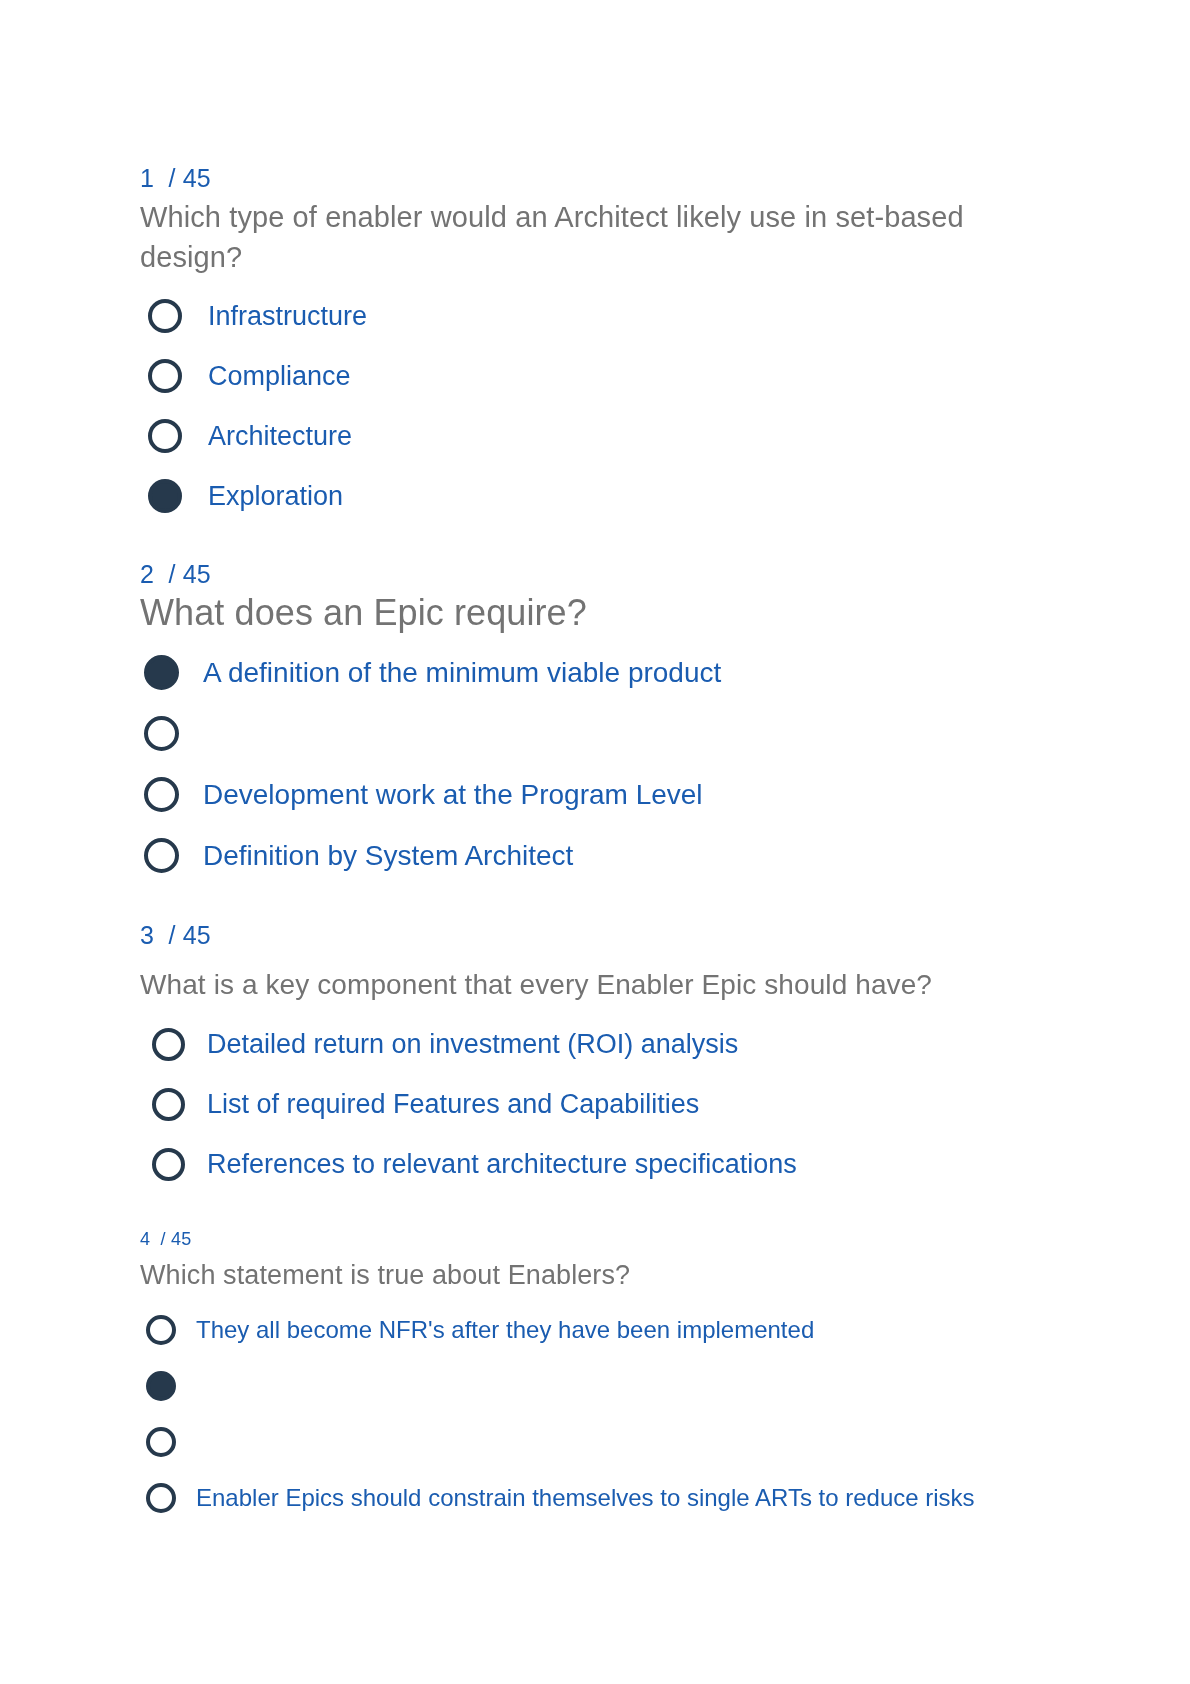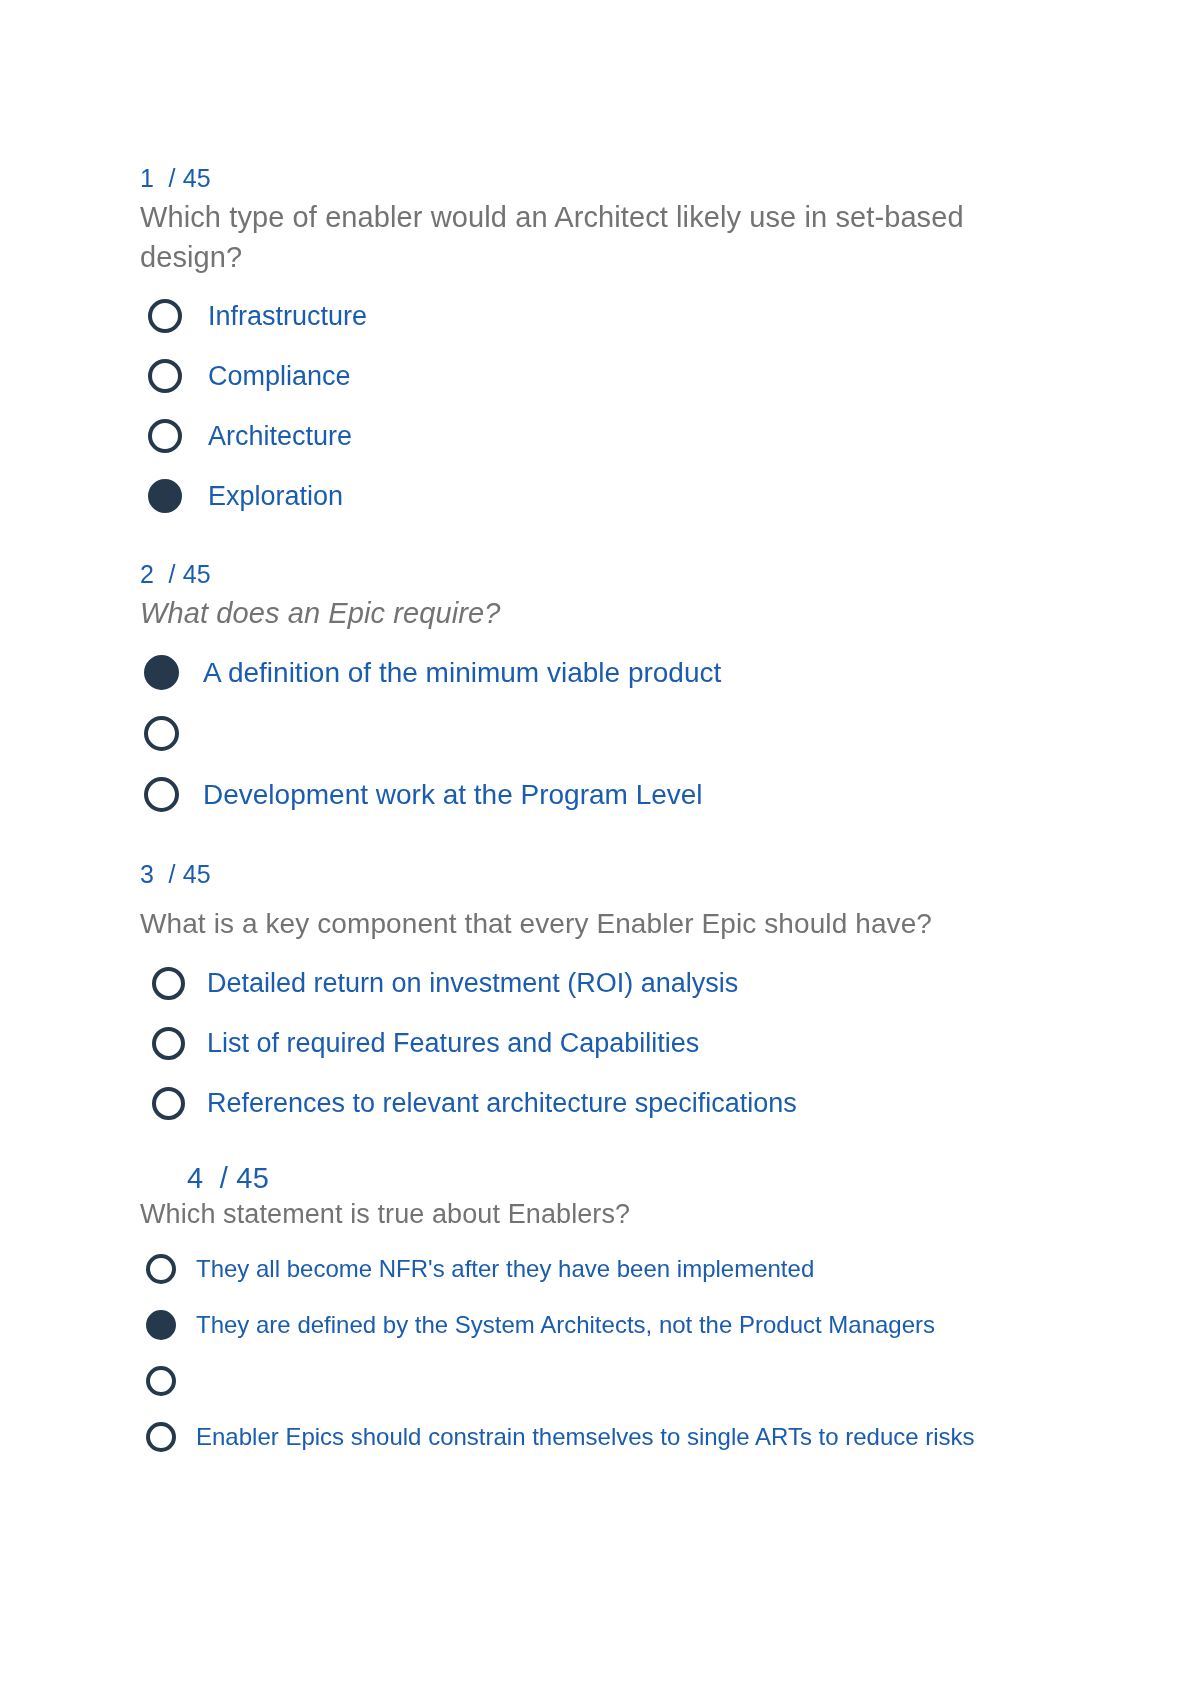--- a/index.html
+++ b/index.html
@@ -70,38 +70,38 @@
   .b1 .q-number { font-size: 25px; line-height: 36px; }
   .b1 .q-text   { font-size: 29px; line-height: 40px; margin-top: 1px; }
   .b1 .options  { margin-top: 7px; }
   .b1 .option   { height: 42px; }
   .b1 .radio    { width: 34px; height: 34px; border-width: 4px; margin-left: 8px; }
   .b1 .opt-label{ font-size: 27px; margin-left: 26px; }
 
   
   .b2 { margin-top: 39px; }
   .b2 .q-number { font-size: 25px; line-height: 36px; }
-  .b2 .q-text   { font-size: 29px; line-height: 40px; margin-top: 1px; font-style: italic; }
+  .b2 .q-text   { font-size: 36px; line-height: 40px; margin-top: 1px; }
   .b2 .options  { margin-top: 8px; }
   .b2 .option   { height: 43px; }
   .b2 .radio    { width: 35px; height: 35px; border-width: 4px; margin-left: 4px; }
   .b2 .opt-label{ font-size: 28px; margin-left: 24px; }
 
   
   .b3 { margin-top: 40px; }
   .b3 .q-number { font-size: 25px; line-height: 36px; }
   .b3 .q-text   { font-size: 28px; line-height: 40px; margin-top: 12px; }
   .b3 .options  { margin-top: 8px; }
   .b3 .option   { height: 42px; }
   .b3 .radio    { width: 33px; height: 33px; border-width: 4px; margin-left: 12px; }
   .b3 .opt-label{ font-size: 27px; margin-left: 22px; }
 
   
   .b4 { margin-top: 38px; }
-  .b4 .q-number { font-size: 29px; line-height: 33px; margin-left: 47px; }
+  .b4 .q-number { font-size: 18px; line-height: 33px; }
   .b4 .q-text   { font-size: 27px; line-height: 36px; margin-top: 1px; }
   .b4 .options  { margin-top: 6px; }
   .b4 .option   { height: 38px; }
   .b4 .radio    { width: 30px; height: 30px; border-width: 4px; margin-left: 6px; }
   .b4 .opt-label{ font-size: 24px; margin-left: 20px; }
 </style>
 </head>
 <body>
 
 <div id="page">
@@ -138,20 +138,24 @@
           <span class="radio selected"></span>
           <span class="opt-label">A definition of the minimum viable product</span>
         </li>
         <li class="option">
           <span class="radio"></span>
         </li>
         <li class="option">
           <span class="radio"></span>
           <span class="opt-label">Development work at the Program Level</span>
         </li>
+        <li class="option">
+          <span class="radio"></span>
+          <span class="opt-label">Definition by System Architect</span>
+        </li>
       </ul>
     </div>
 
     <div class="question-block b3">
       <div class="q-number">3  / 45</div>
       <div class="q-text">What is a key component that every Enabler Epic should have?</div>
       <ul class="options">
         <li class="option">
           <span class="radio"></span>
           <span class="opt-label">Detailed return on investment (ROI) analysis</span>
@@ -170,21 +174,20 @@
     <div class="question-block b4">
       <div class="q-number">4  / 45</div>
       <div class="q-text">Which statement is true about Enablers?</div>
       <ul class="options">
         <li class="option">
           <span class="radio"></span>
           <span class="opt-label">They all become NFR's after they have been implemented</span>
         </li>
         <li class="option">
           <span class="radio selected"></span>
-          <span class="opt-label">They are defined by the System Architects, not the Product Managers</span>
         </li>
         <li class="option">
           <span class="radio"></span>
         </li>
         <li class="option">
           <span class="radio"></span>
           <span class="opt-label">Enabler Epics should constrain themselves to single ARTs to reduce risks</span>
         </li>
       </ul>
     </div>

